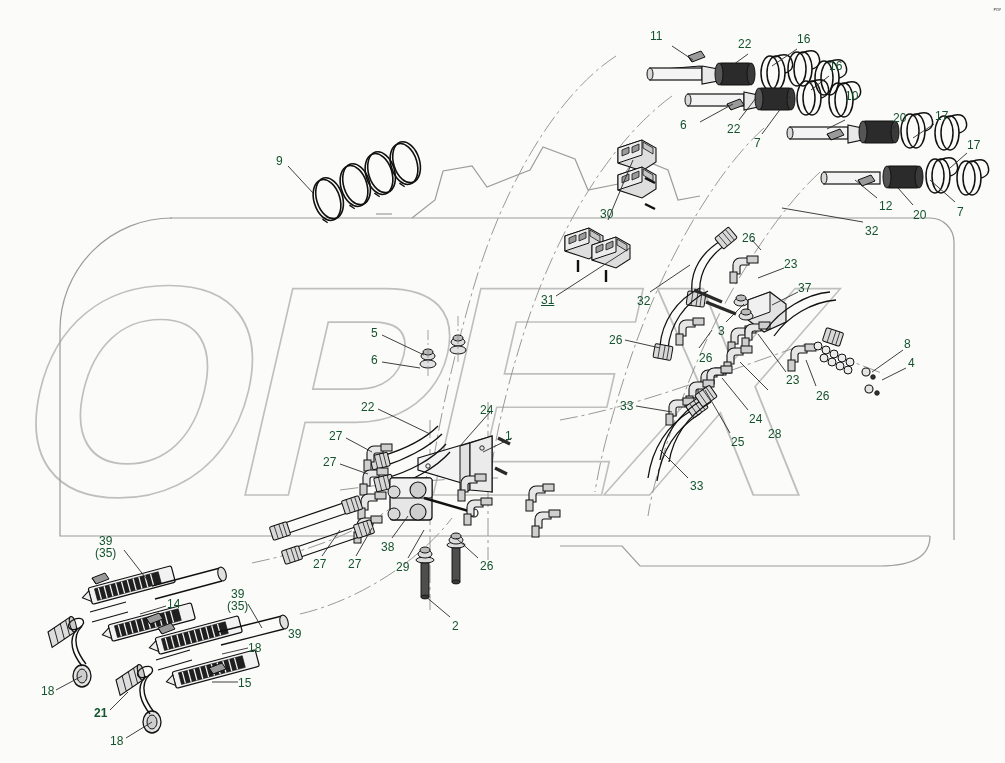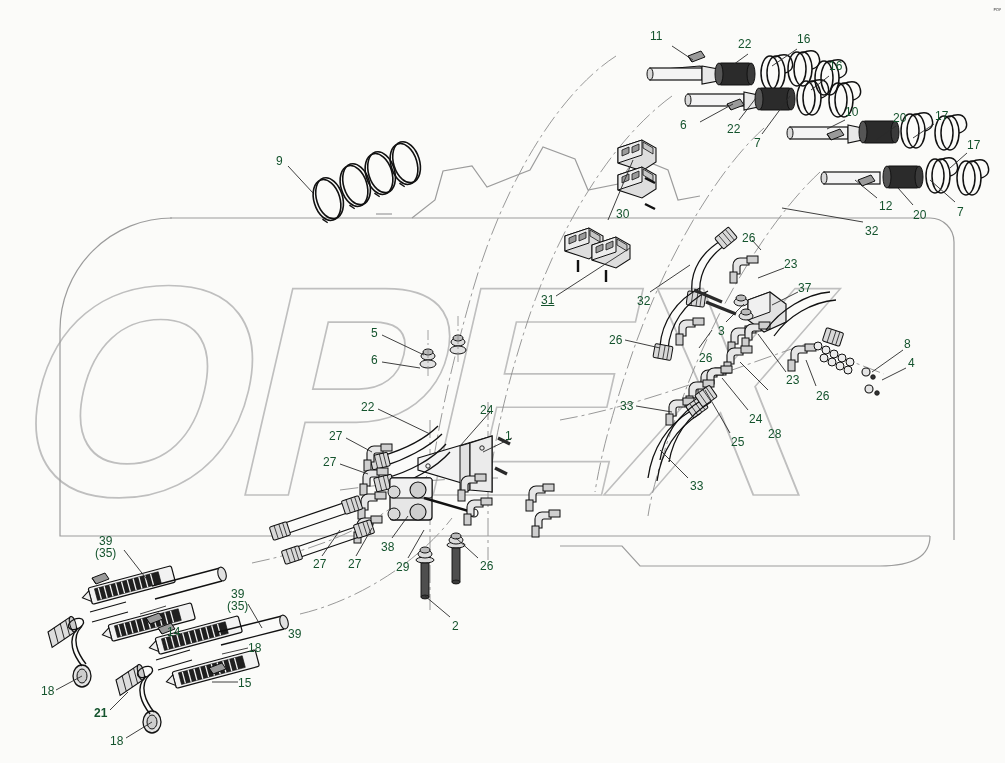--- a/index.html
+++ b/index.html
@@ -428,30 +428,30 @@
   </svg>
 
   <div id="callout-layer">
       <div class="callout" style="left: 650px; top: 30px;">11</div>
       <div class="callout" style="left: 738px; top: 38px;">22</div>
       <div class="callout" style="left: 797px; top: 33px;">16</div>
       <div class="callout" style="left: 829px; top: 60px;">16</div>
       <div class="callout" style="left: 680px; top: 119px;">6</div>
       <div class="callout" style="left: 727px; top: 123px;">22</div>
       <div class="callout" style="left: 754px; top: 137px;">7</div>
-      <div class="callout" style="left: 845px; top: 106px;">10</div>
+      <div class="callout" style="left: 845px; top: 90px;">10</div>
       <div class="callout" style="left: 893px; top: 112px;">20</div>
       <div class="callout" style="left: 935px; top: 110px;">17</div>
       <div class="callout" style="left: 967px; top: 139px;">17</div>
       <div class="callout" style="left: 879px; top: 200px;">12</div>
       <div class="callout" style="left: 913px; top: 209px;">20</div>
       <div class="callout" style="left: 957px; top: 206px;">7</div>
       <div class="callout" style="left: 865px; top: 225px;">32</div>
       <div class="callout" style="left: 276px; top: 155px;">9</div>
-      <div class="callout" style="left: 600px; top: 208px; margin-left: 16px;">30</div>
+      <div class="callout" style="left: 600px; top: 208px;">30</div>
       <div class="callout" style="left: 541px; top: 294px; text-decoration: underline;">31</div>
       <div class="callout" style="left: 637px; top: 295px;">32</div>
       <div class="callout" style="left: 742px; top: 232px;">26</div>
       <div class="callout" style="left: 784px; top: 258px;">23</div>
       <div class="callout" style="left: 798px; top: 282px;">37</div>
       <div class="callout" style="left: 718px; top: 325px;">3</div>
       <div class="callout" style="left: 609px; top: 334px;">26</div>
       <div class="callout" style="left: 699px; top: 352px;">26</div>
       <div class="callout" style="left: 786px; top: 374px;">23</div>
       <div class="callout" style="left: 768px; top: 392px; margin-top: 36px;">28</div>
@@ -470,21 +470,21 @@
       <div class="callout" style="left: 329px; top: 430px;">27</div>
       <div class="callout" style="left: 323px; top: 456px;">27</div>
       <div class="callout" style="left: 313px; top: 558px;">27</div>
       <div class="callout" style="left: 348px; top: 558px;">27</div>
       <div class="callout" style="left: 381px; top: 541px;">38</div>
       <div class="callout" style="left: 396px; top: 561px;">29</div>
       <div class="callout" style="left: 480px; top: 560px;">26</div>
       <div class="callout" style="left: 452px; top: 620px;">2</div>
       <div class="callout two-line" style="left: 95px; top: 535px;">39
 (35)</div>
-      <div class="callout" style="left: 167px; top: 598px; margin-top: 28px;">14</div>
+      <div class="callout" style="left: 167px; top: 598px;">14</div>
       <div class="callout" style="left: 41px; top: 685px;">18</div>
       <div class="callout" style="left: 94px; top: 707px; font-weight: bold;">21</div>
       <div class="callout two-line" style="left: 227px; top: 588px;">39
 (35)</div>
       <div class="callout" style="left: 248px; top: 642px;">18</div>
       <div class="callout" style="left: 238px; top: 677px;">15</div>
       <div class="callout" style="left: 110px; top: 735px;">18</div>
       <div class="callout" style="left: 288px; top: 628px;">39</div>
     </div>
 

